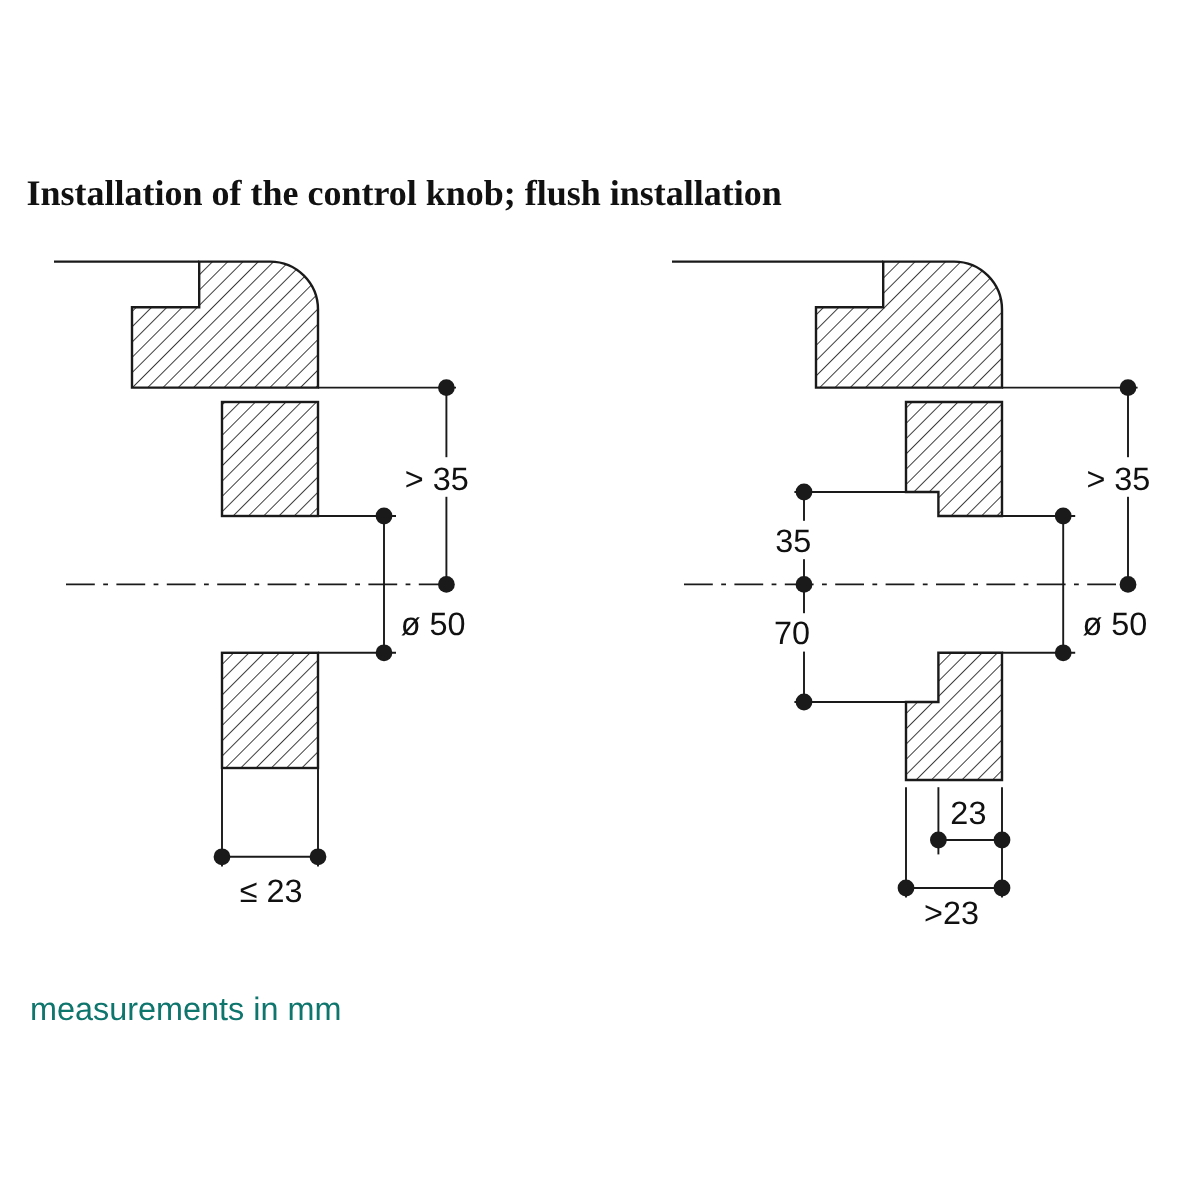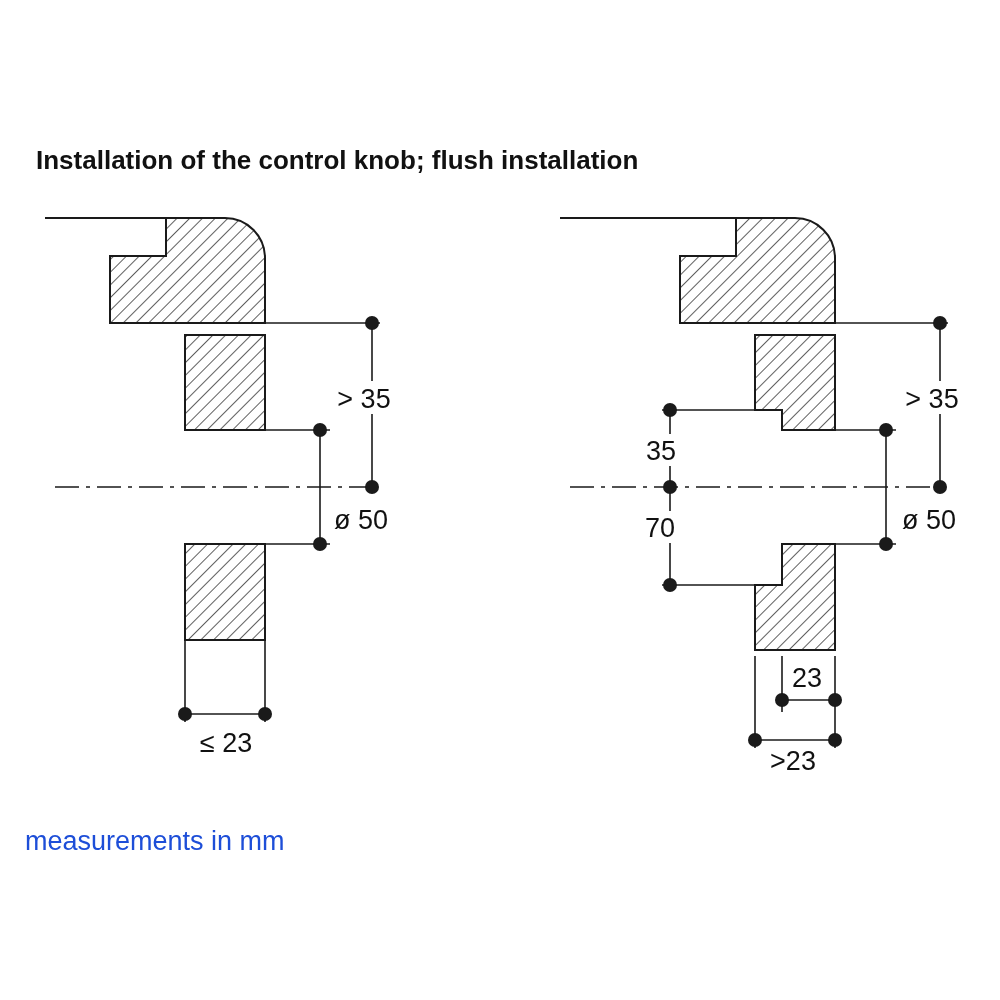--- a/index.html
+++ b/index.html
@@ -1,25 +1,25 @@
 <!DOCTYPE html>
 <html><head>
 <meta charset="utf-8">
 <style>
   * { margin: 0; padding: 0; box-sizing: border-box; }
   html, body { width: 1000px; height: 1000px; background: #ffffff; }
   body { position: relative; font-family: "Liberation Sans", sans-serif; color: #111111; overflow: hidden; }
   .title {
-    position: absolute; left: 36px; top: 145px;
-    font-size: 26px; font-weight: 700; color: #111111;
-    font-family: Liberation Sans, sans-serif;
+    position: absolute; left: 22px; top: 145px;
+    font-size: 30px; font-weight: 700; color: #111111;
+    font-family: Liberation Serif, serif;
   }
   .note {
     position: absolute; left: 25px; top: 826px;
-    font-size: 27px; font-weight: 400; color: #1d4ed8;
+    font-size: 27px; font-weight: 400; color: #0f766e;
   }
   svg.diagram { position: absolute; left: 0; top: 0; }
   svg text {
     font-family: "Liberation Sans", sans-serif;
     font-size: 27px; fill: #111111; stroke: none;
   }
 </style>
 </head>
 <body>
 

